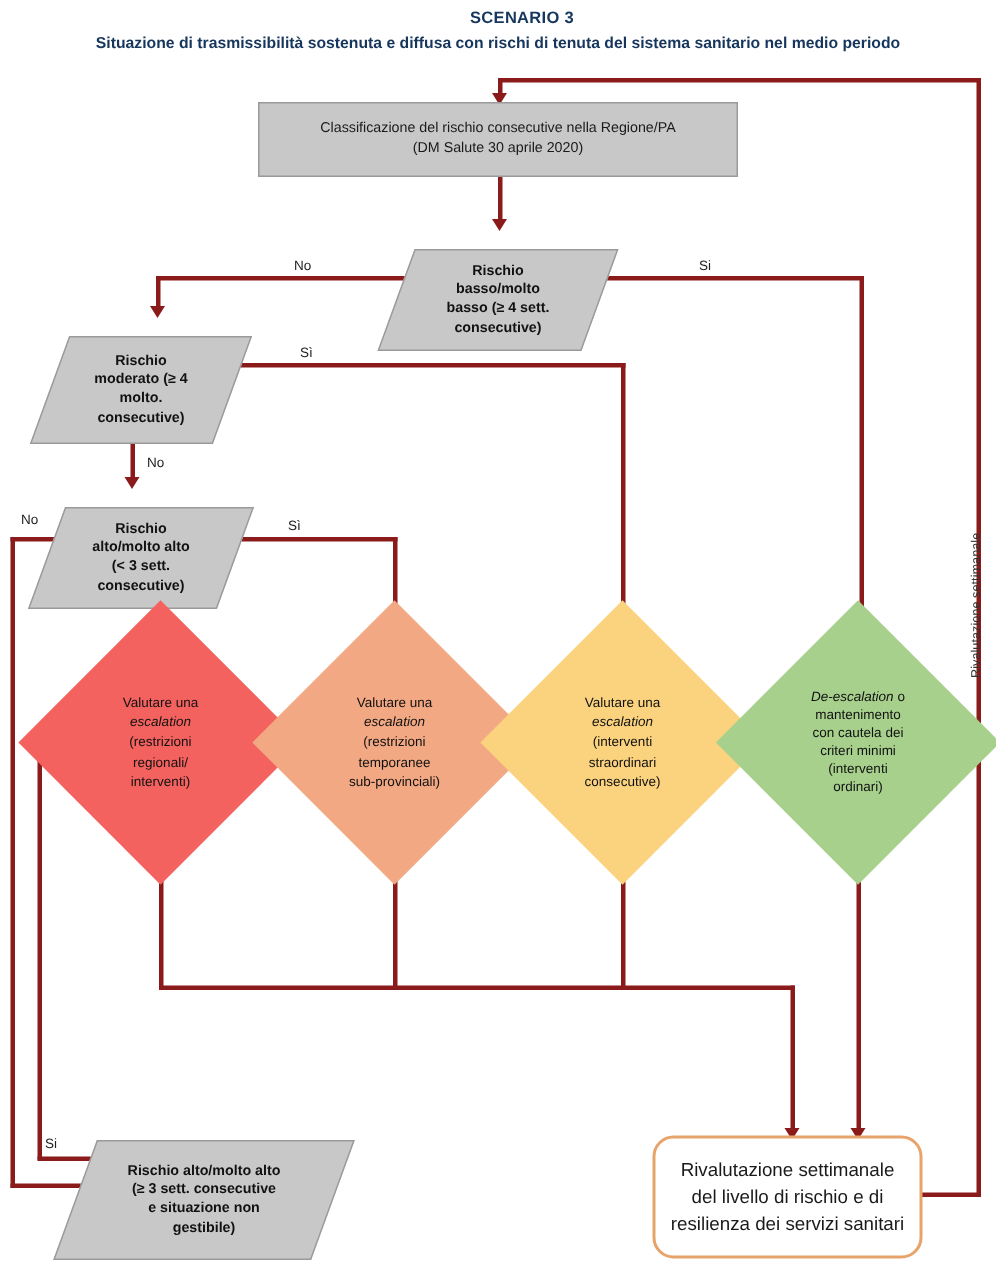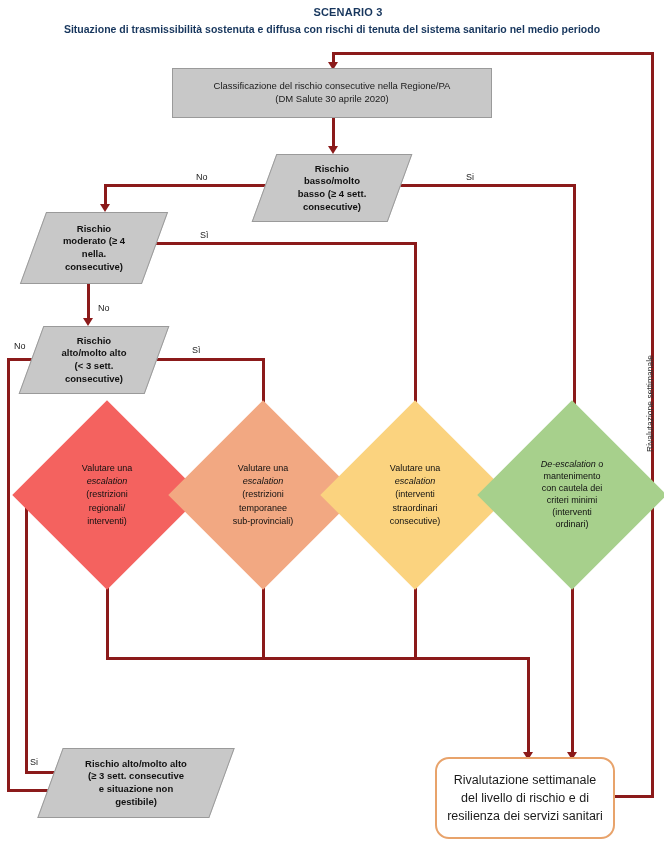--- a/index.html
+++ b/index.html
@@ -18,21 +18,21 @@
   .arw-d{border-left:5px solid transparent;border-right:5px solid transparent;border-top:8px solid #8B1A1A;}
   .arw-r{border-top:5px solid transparent;border-bottom:5px solid transparent;border-left:8px solid #8B1A1A;}
 
   .elbl{position:absolute;font-size:9px;color:#222;white-space:nowrap;}
 
   
   .proc{position:absolute;background:#C8C8C8;border:1px solid #9a9a9a;
         display:flex;align-items:center;justify-content:center;text-align:center;
         color:#1a1a1a;font-size:9.5px;line-height:1.35;box-sizing:border-box;padding:4px 8px;}
 
-  .para{position:absolute;display:flex;align-items:center;justify-content:center;}
+  .para{position:absolute;display:flex;align-items:center;justify-content:center;margin-top:12px;}
   .para .skew{position:absolute;inset:0;background:#C8C8C8;border:1px solid #9a9a9a;
         transform:skewX(-20deg);box-sizing:border-box;}
   .para .ptxt{position:relative;z-index:2;text-align:center;font-weight:bold;
         font-size:9.5px;line-height:1.32;color:#111;padding:0 10px;}
 
   .dia{position:absolute;display:flex;align-items:center;justify-content:center;}
   .dia .dshape{position:absolute;inset:0;transform:rotate(45deg);box-sizing:border-box;}
   .dia .dtxt{position:relative;z-index:2;text-align:center;font-size:9px;line-height:1.45;color:#111;width:118px;}
   .dia .dtxt i{}
 
@@ -125,36 +125,36 @@
       <div>basso (≥ 4 sett.</div>
       <div>consecutive)</div>
     </div>
   </div>
 
   <div class="para" style="left:33px;top:212px;width:122px;height:72px;">
     <div class="skew"></div>
     <div class="ptxt">
       <div>Rischio</div>
       <div>moderato (≥ 4</div>
-      <div>nella.</div>
+      <div>molto.</div>
       <div>consecutive)</div>
     </div>
   </div>
 
   <div class="para" style="left:31px;top:326px;width:126px;height:68px;">
     <div class="skew"></div>
     <div class="ptxt">
       <div>Rischio</div>
       <div>alto/molto alto</div>
       <div>(&lt; 3 sett.</div>
       <div>consecutive)</div>
     </div>
   </div>
 
-  <div class="para" style="left:50px;top:748px;width:172px;height:70px;">
+  <div class="para" style="left:50px;top:748px;width:172px;height:80px;">
     <div class="skew"></div>
     <div class="ptxt">
       <div>Rischio alto/molto alto</div>
       <div>(≥ 3 sett. consecutive</div>
       <div>e situazione non</div>
       <div>gestibile)</div>
     </div>
   </div>
 
   <div class="dia" style="left:40px;top:428px;width:134px;height:134px;">

